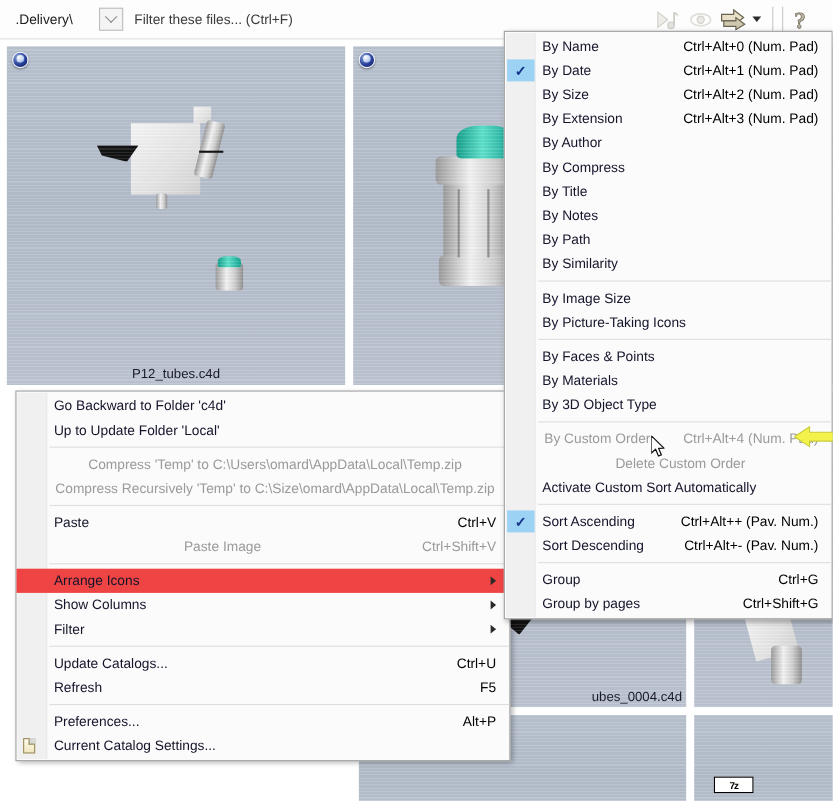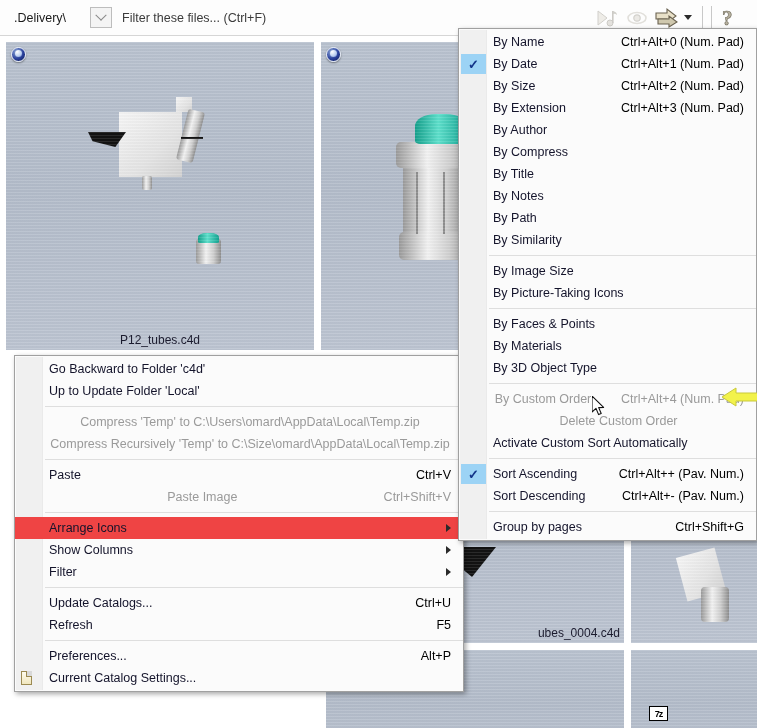--- a/index.html
+++ b/index.html
@@ -72,21 +72,21 @@
     background: radial-gradient(circle at 35% 30%, #8fa9d8 0%, #29409b 55%, #0d1a4d 100%);
     border: 1px solid #e9eef8;
     box-shadow: 0 1px 2px rgba(0,0,0,.4);
   }
   .badge-c4d::after {
     content:""; position:absolute; left:3px; top:2px; width:7px; height:7px;
     border-radius:50%; background: radial-gradient(circle at 30% 25%, #ffffff 0%, #bcd0f0 60%, #5f79c0 100%);
   }
   .badge-7z {
     position: absolute; z-index: 6;
-    width: 19px; height: 15px; background: #ffffff; border: 1.5px solid #000000;
+    width: 36px; height: 15px; background: #ffffff; border: 1.5px solid #000000;
     display: flex; align-items: center; justify-content: center;
     font-size: 9px; font-weight: bold; font-family: "Liberation Sans", sans-serif; color: #000;
     letter-spacing: -1px;
   }
 
   
   .m-box { position: absolute; background: linear-gradient(135deg,#f6f6f6 0%,#e4e4e4 60%,#d2d2d2 100%); }
   .m-tube { position: absolute; background: linear-gradient(90deg,#9b9b9b 0%,#f2f2f2 40%,#cfcfcf 70%,#8f8f8f 100%); }
   .m-cap  { position: absolute; background: linear-gradient(90deg,#16a08c 0%,#5ee0cc 45%,#14a391 100%); border-radius: 40% 40% 10% 10%; }
   .m-dark { position: absolute; background: #121212; }
@@ -391,20 +391,24 @@
       <span class="accel">Ctrl+Alt++ (Pav. Num.)</span>
     </div>
     <div class="mi">
       <span class="label">Sort Descending</span>
       <span class="accel">Ctrl+Alt+- (Pav. Num.)</span>
     </div>
 
     <div class="msep"></div>
 
     <div class="mi">
+      <span class="label">Group</span>
+      <span class="accel">Ctrl+G</span>
+    </div>
+    <div class="mi">
       <span class="label">Group by pages</span>
       <span class="accel">Ctrl+Shift+G</span>
     </div>
   </div>
 
   <svg class="anno-arrow" style="left:722px; top:384px;" width="38" height="26" viewBox="0 0 38 26">
     <polygon points="0,13 14,4 14,9 38,9 38,17 14,17 14,22" fill="#f2f24a" stroke="#c9c93a" stroke-width="1"></polygon>
   </svg>
 
   <svg class="cursor" style="left:592px; top:396px;" width="14" height="21" viewBox="0 0 14 21">

